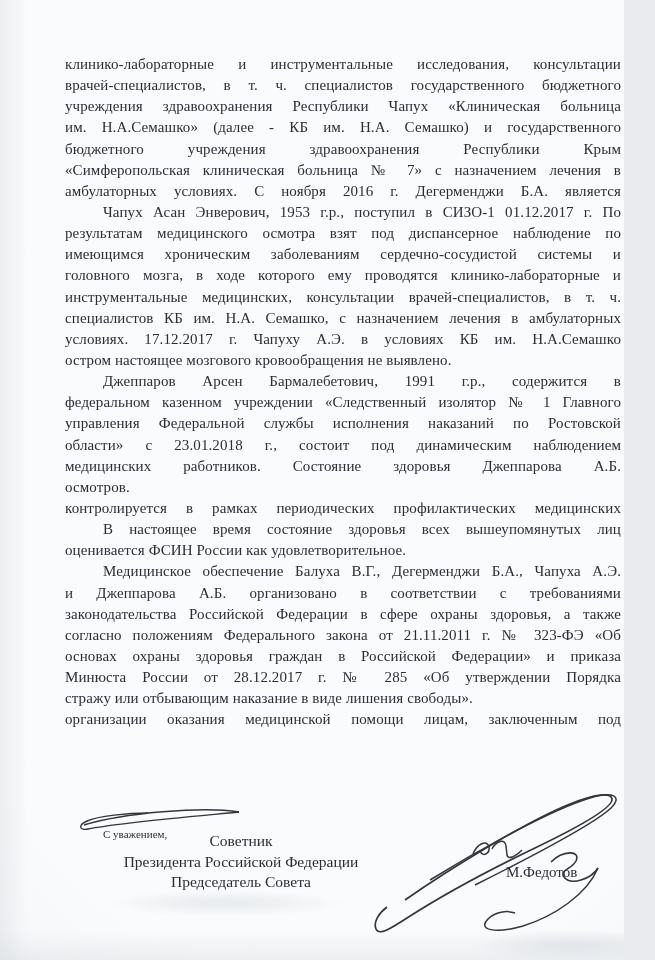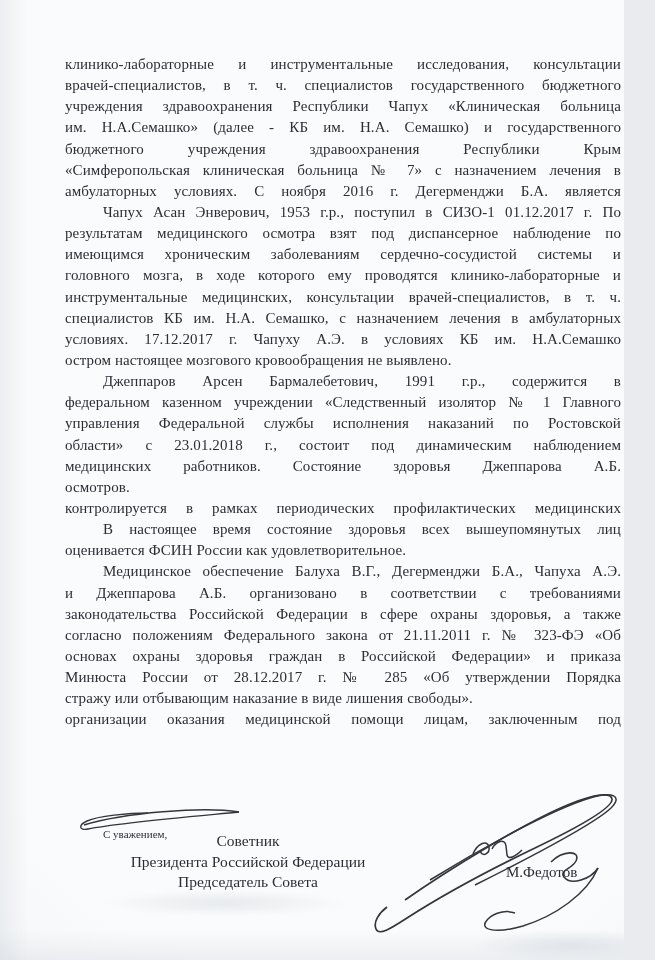--- a/index.html
+++ b/index.html
@@ -41,21 +41,21 @@
     left: 103px; top: 786px;
     font-size: 11px;
     margin-top: 42px;
   }
   .flourish-svg {
     position: absolute;
     left: 78px; top: 803px;
   }
   .title-block {
     position: absolute;
-    left: 102px; top: 831px; width: 292px;
+    left: 95px; top: 831px; width: 292px;
     text-align: center;
     font-size: 15.5px;
     line-height: 20.5px;
   }
   .title-block .title-line { white-space: nowrap; }
   .signature-svg {
     position: absolute;
     left: 355px; top: 780px;
   }
   .signer-name {

